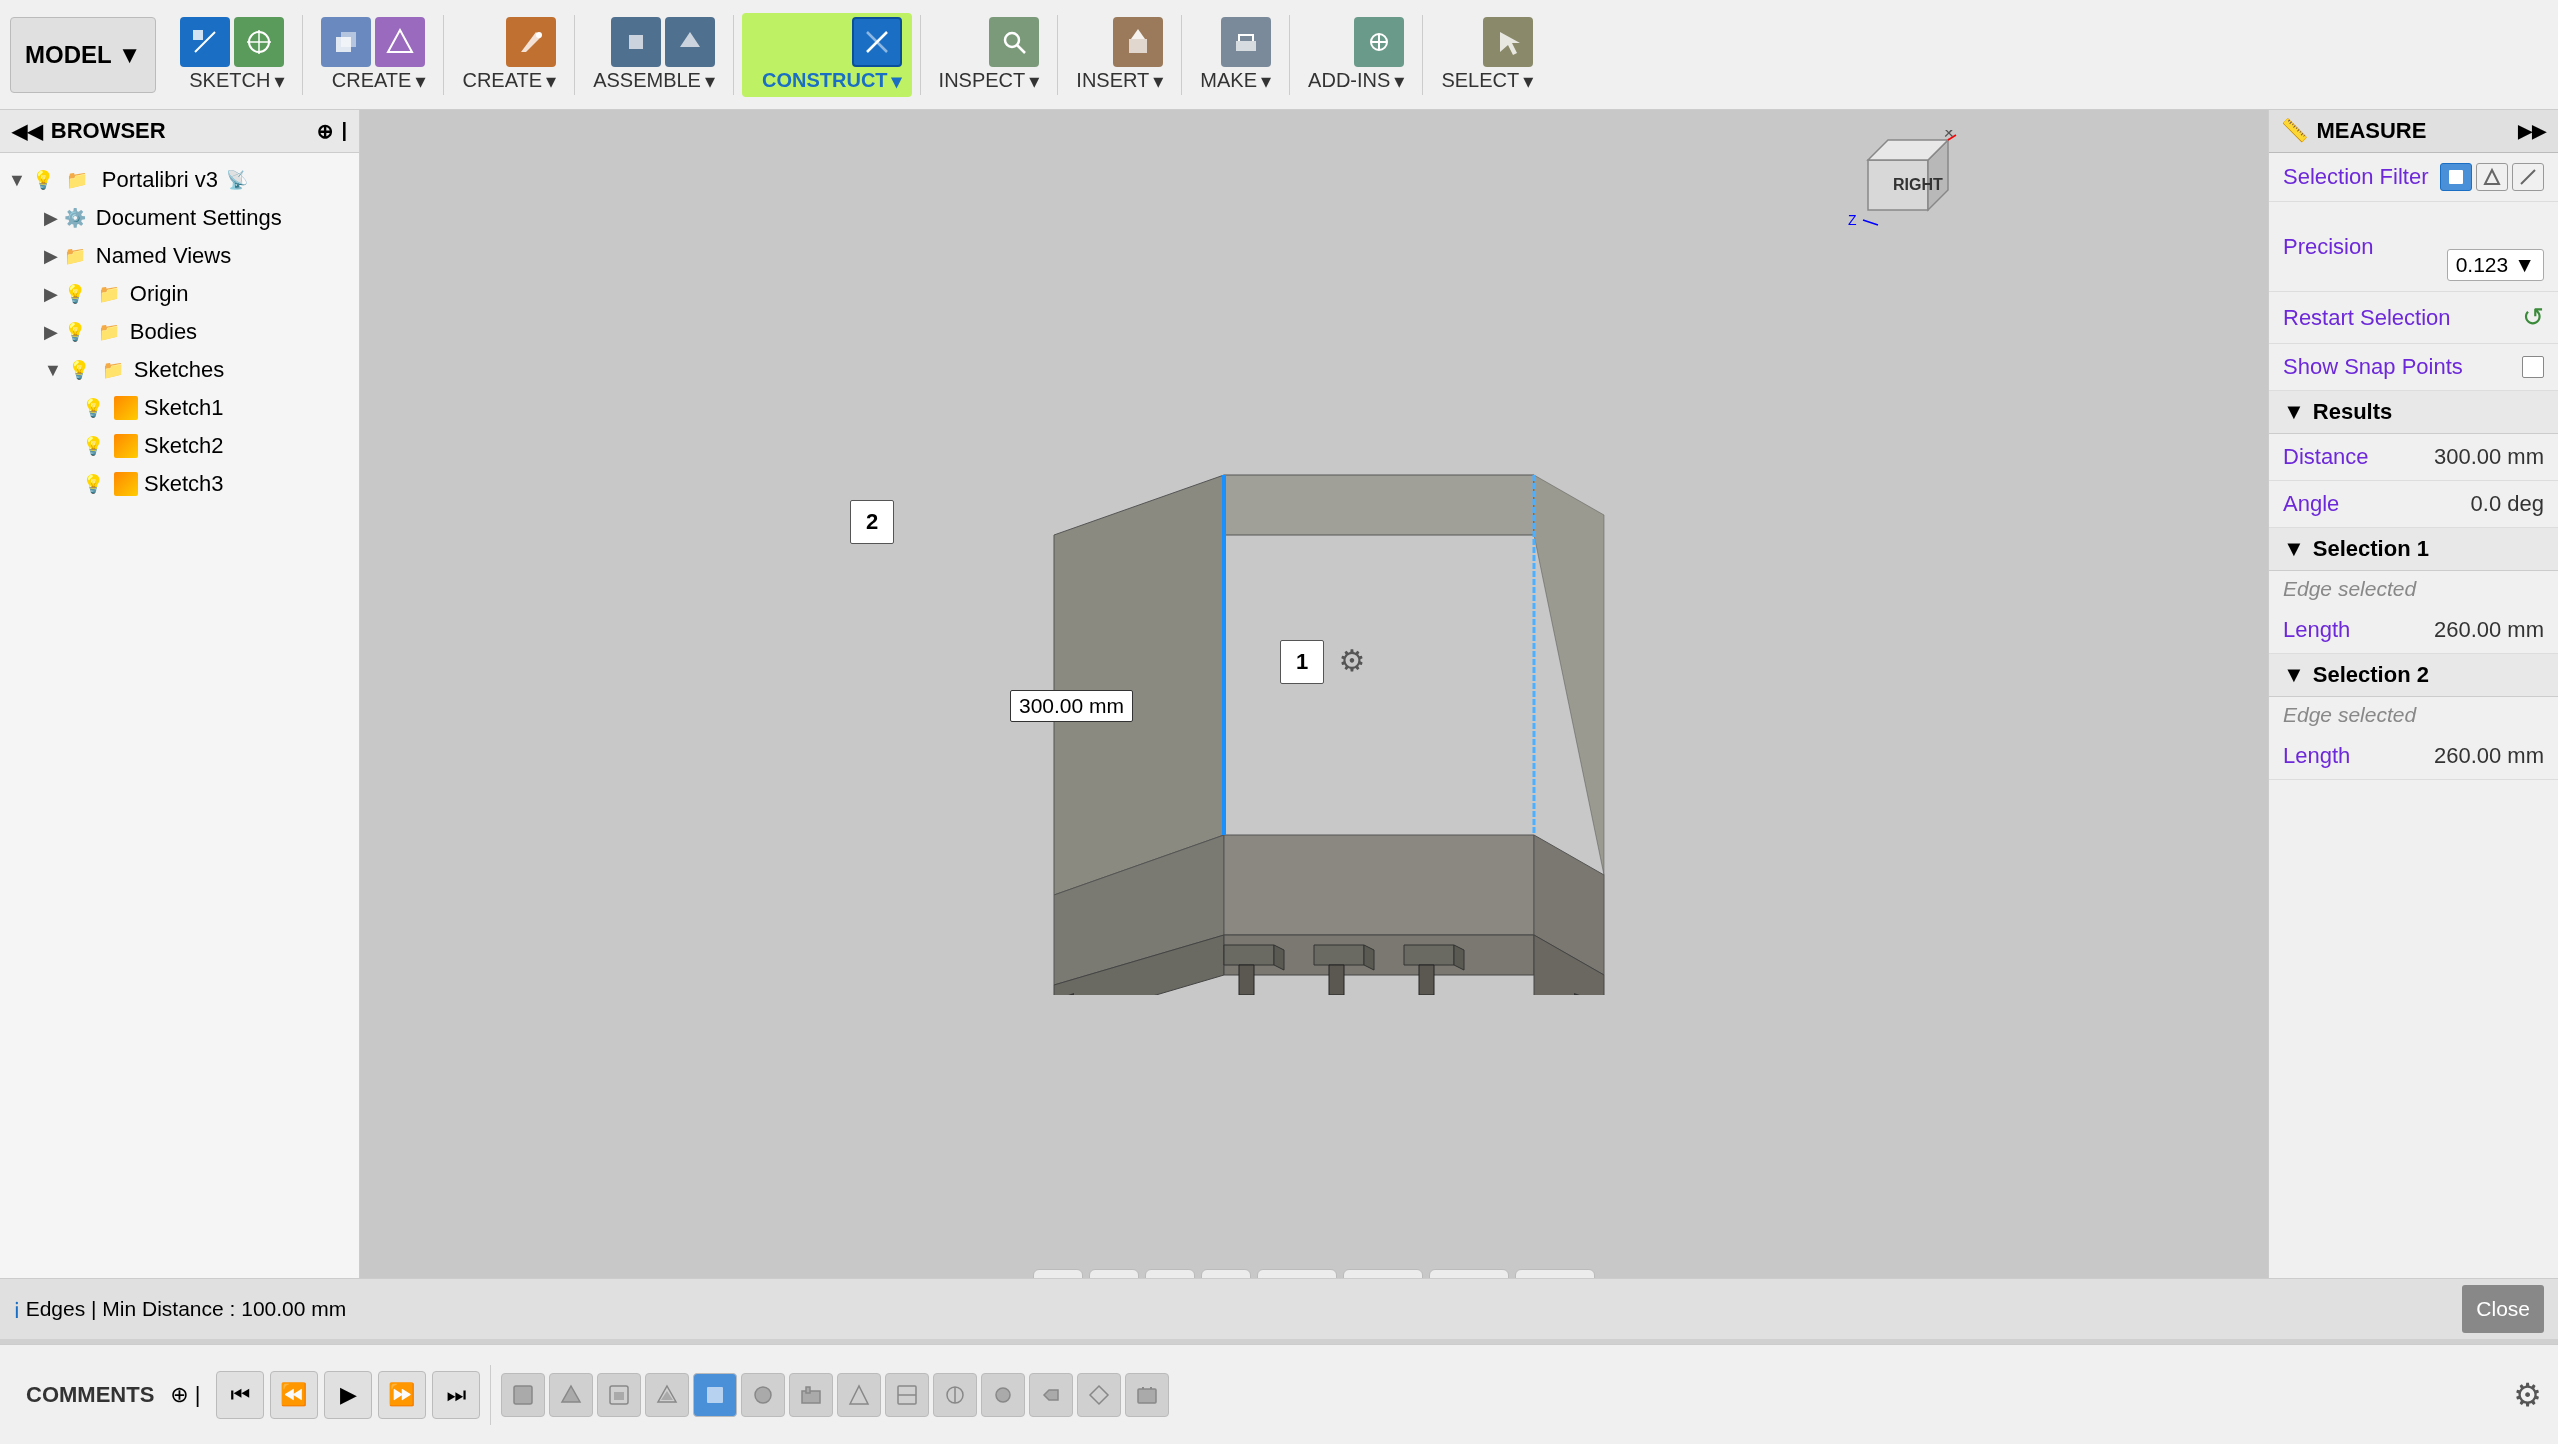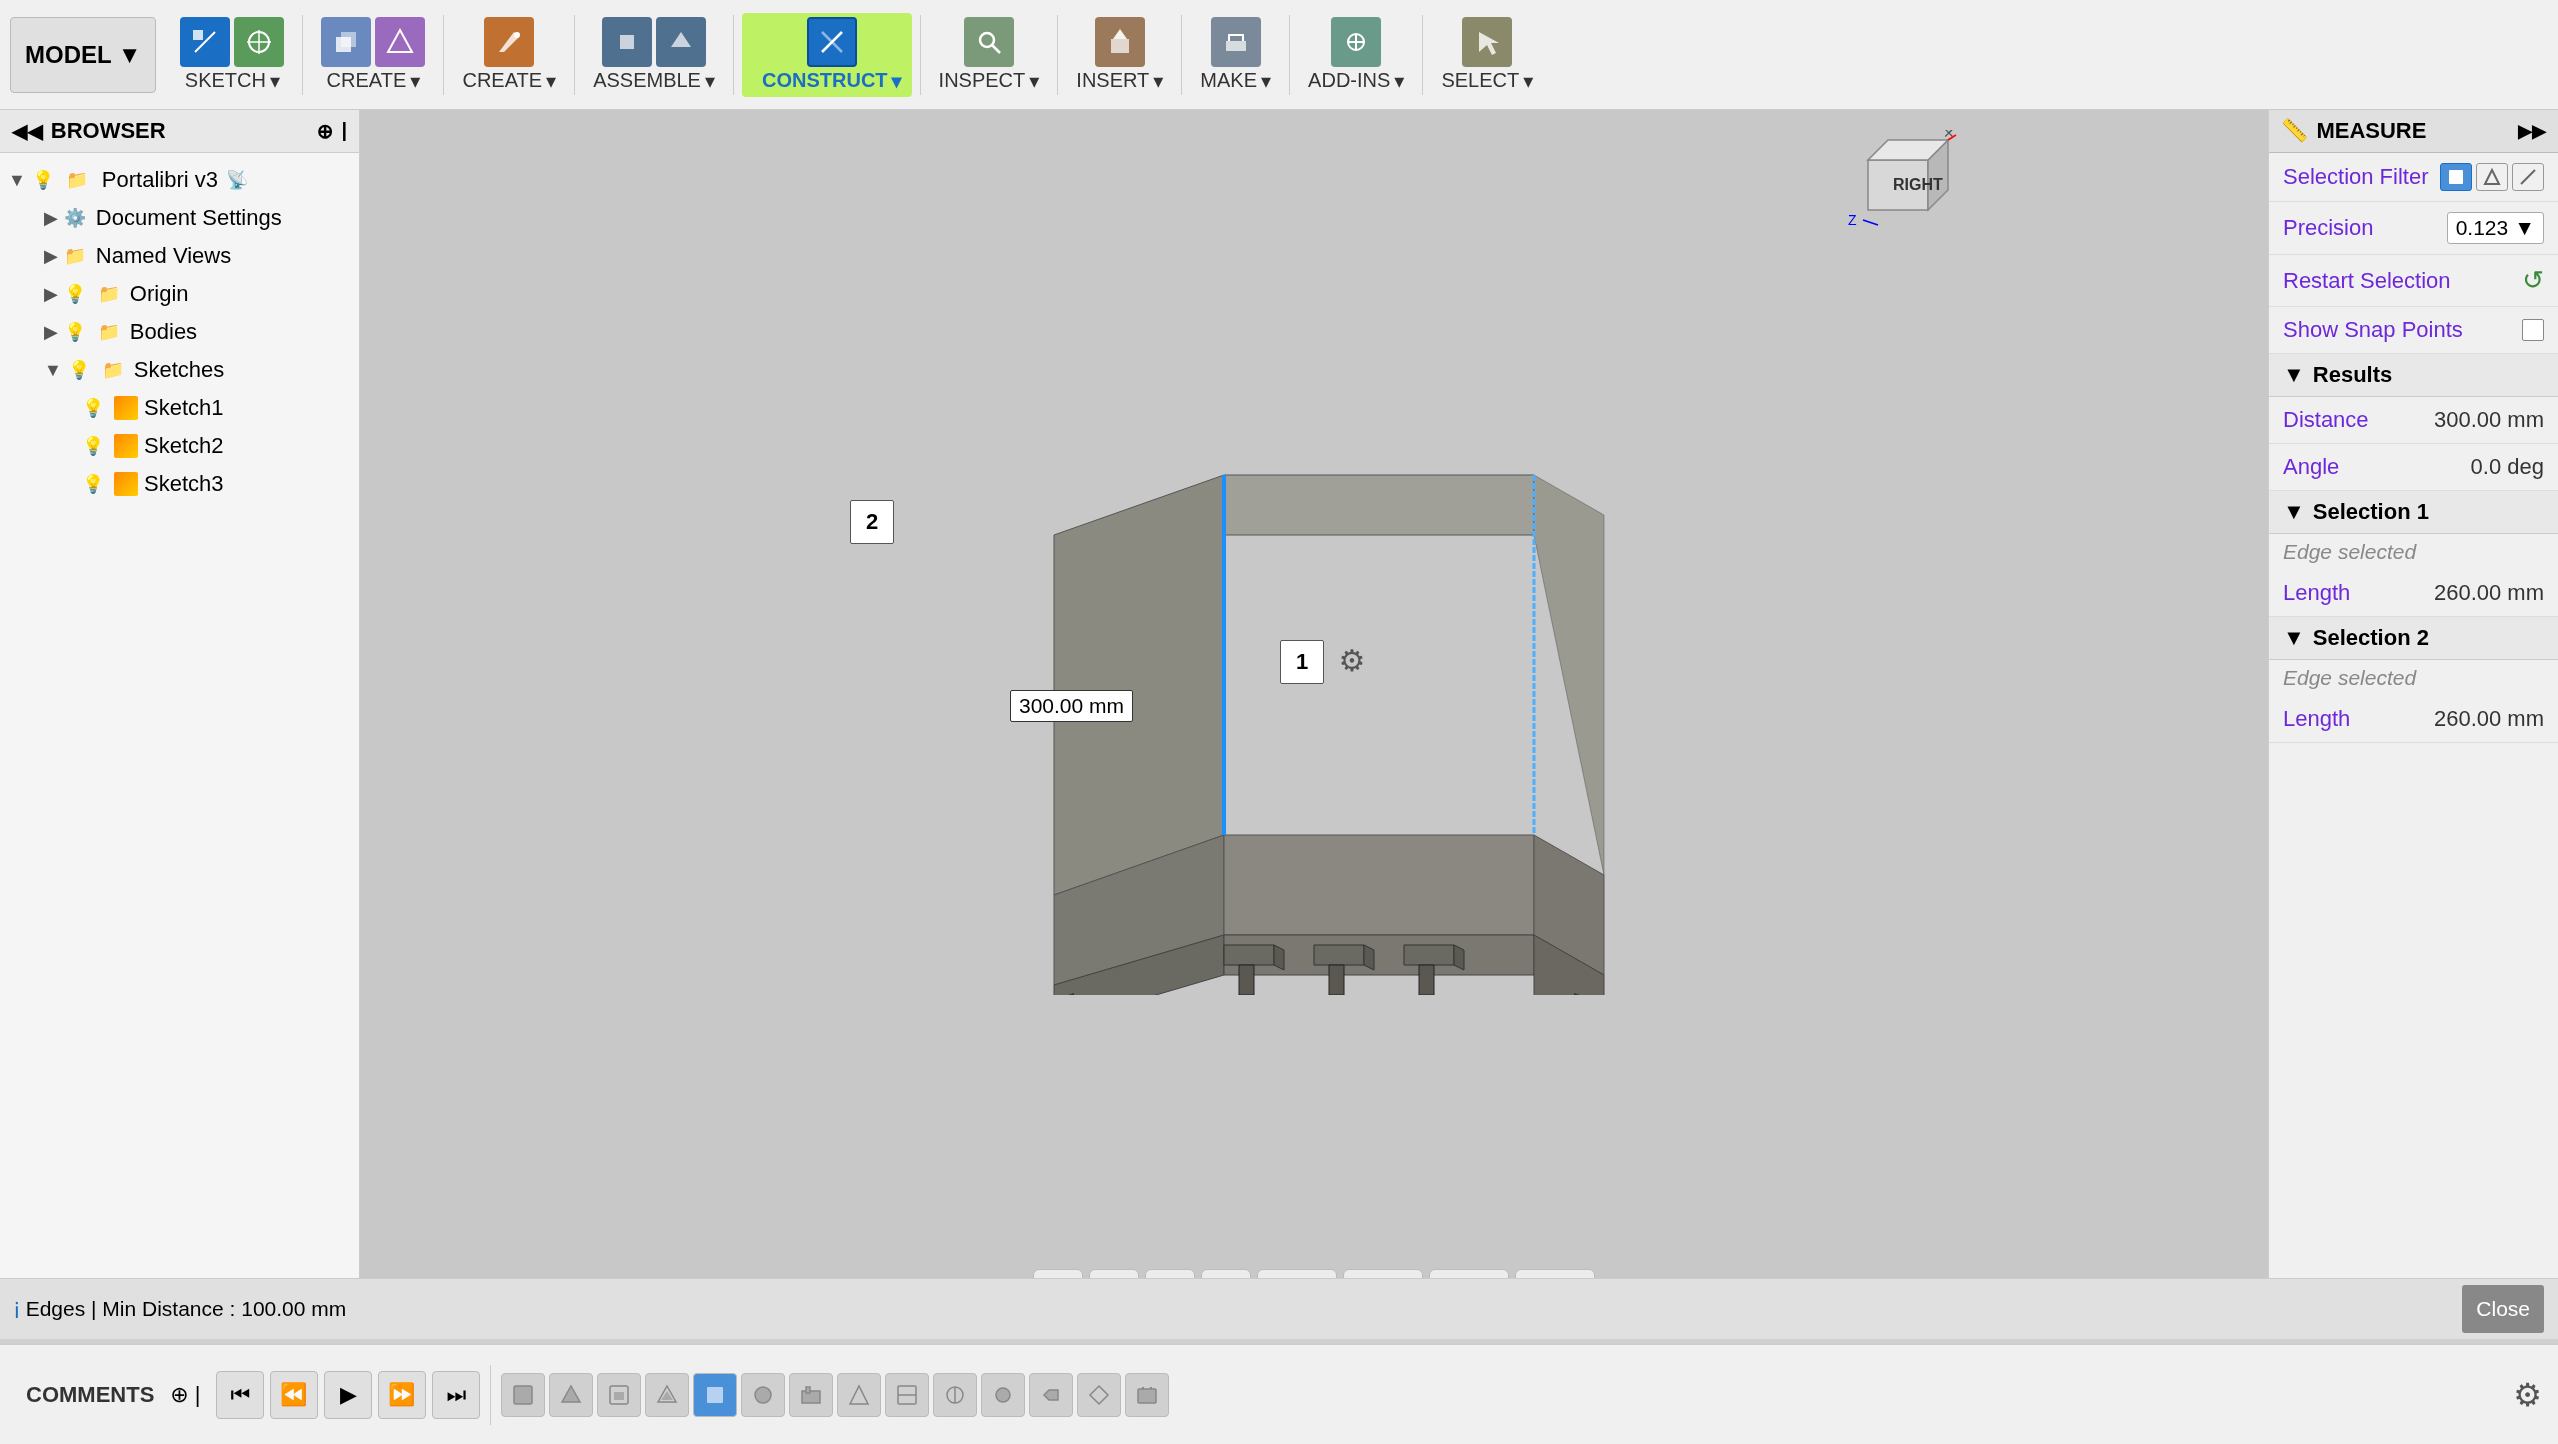--- a/index.html
+++ b/index.html
@@ -22,21 +22,21 @@
       border-bottom: 1px solid #ccc;
       display: flex;
       align-items: center;
       padding: 0 10px;
       gap: 4px;
       z-index: 100;
     }
     .toolbar-section {
       display: flex;
       flex-direction: column;
-      align-items: center;
+      align-items: flex-end;
       padding: 4px 10px;
       cursor: pointer;
       border-radius: 4px;
     }
     .toolbar-icons {
       display: flex;
       gap: 4px;
       margin-bottom: 2px;
     }
     .toolbar-icon {
@@ -219,20 +219,21 @@
     .precision-select {
       background: #fff;
       border: 1px solid #aaa;
       border-radius: 3px;
       padding: 3px 8px;
       font-size: 21px;
       cursor: pointer;
       display: flex;
       align-items: center;
       gap: 6px;
+      margin-top: 37px;
     }
     .restart-icon {
       color: #3a8a3a;
       font-size: 26px;
       cursor: pointer;
     }
     .checkbox-empty {
       width: 22px;
       height: 22px;
       border: 1px solid #888;

